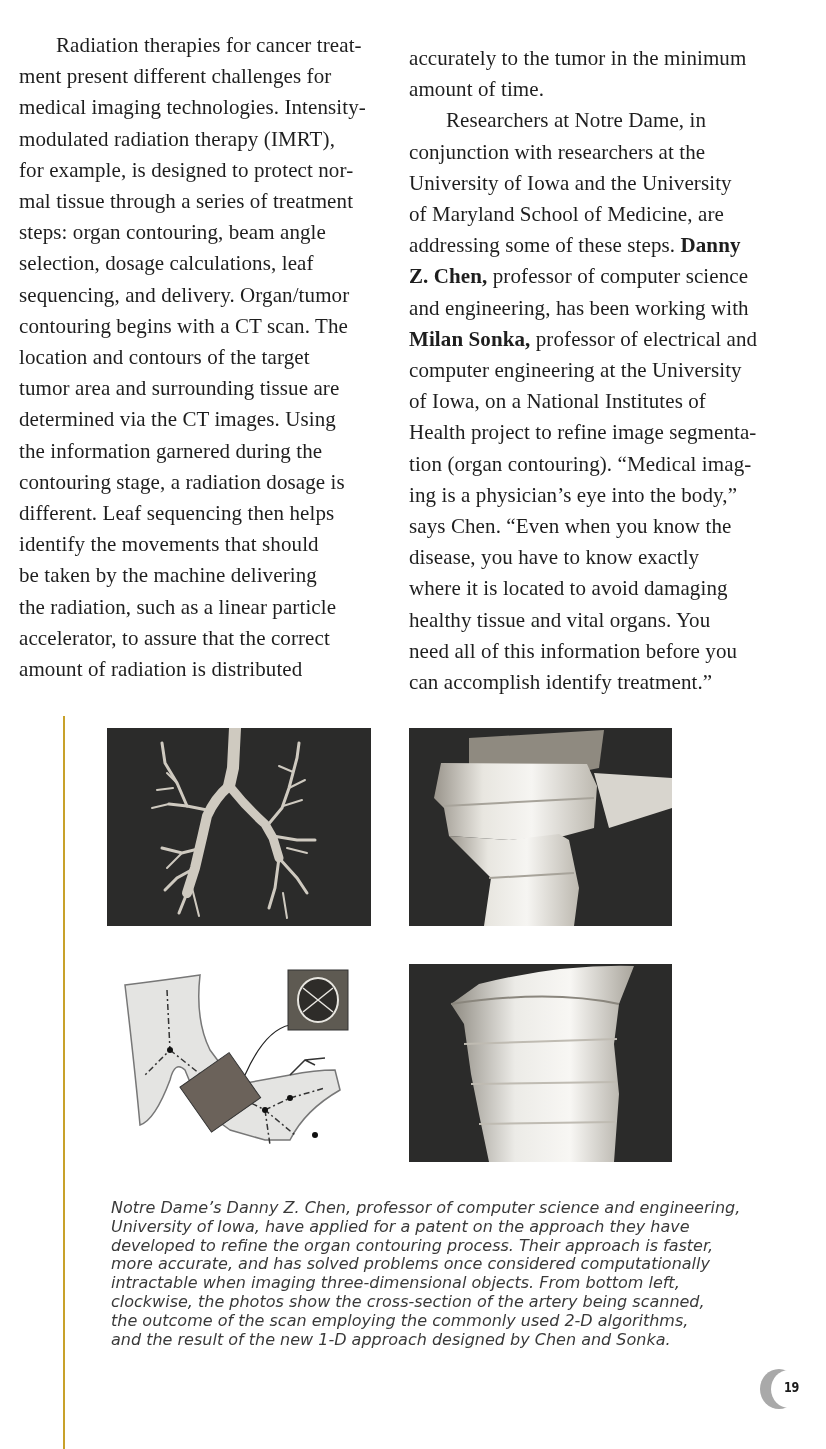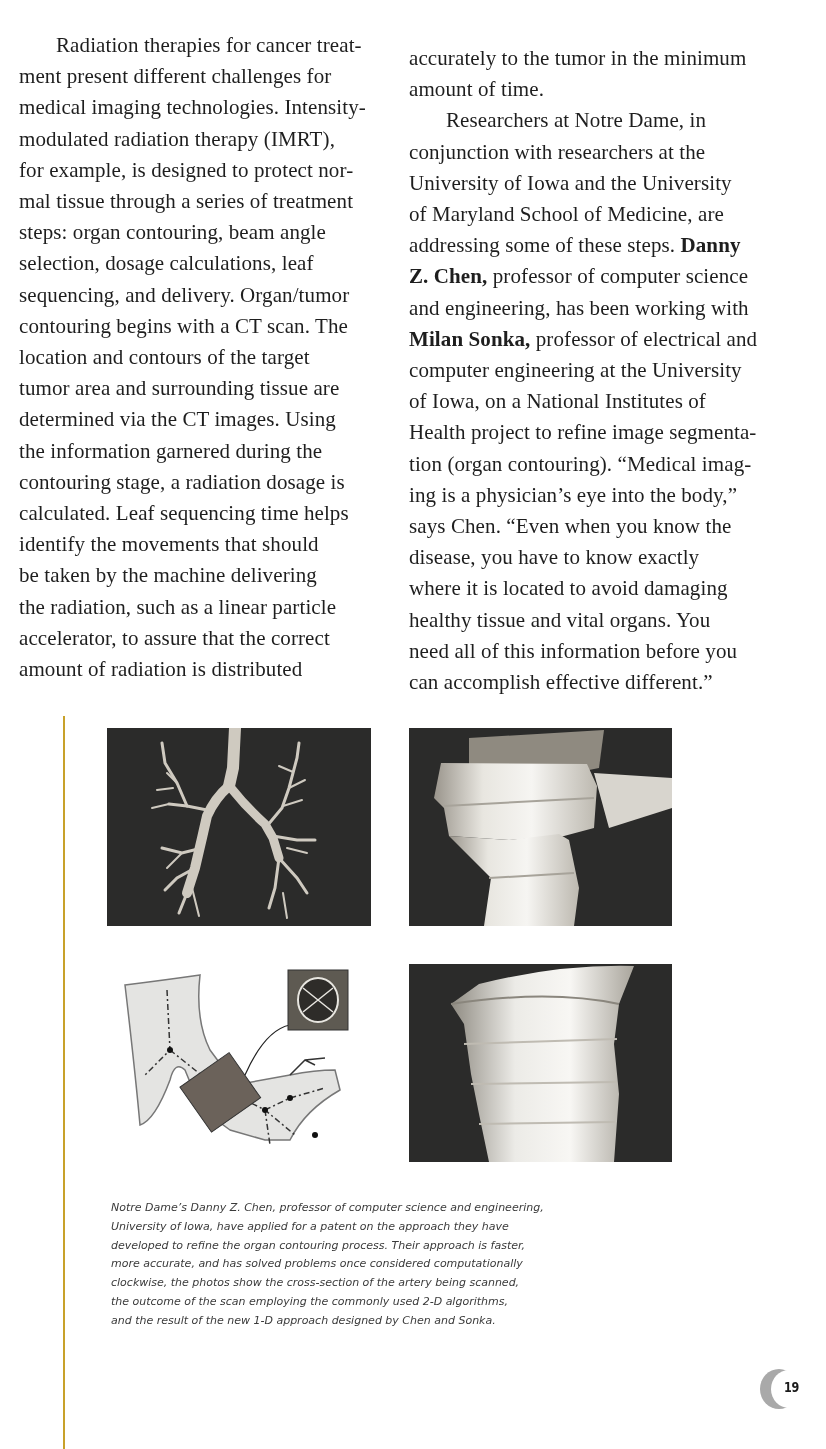--- a/index.html
+++ b/index.html
@@ -28,21 +28,21 @@
     }
     .fig-bronchi { left: 107px; top: 728px; width: 264px; height: 198px; }
     .fig-2d { left: 409px; top: 728px; width: 263px; height: 198px; }
     .fig-3d { left: 409px; top: 964px; width: 263px; height: 198px; }
     .fig-diagram { left: 115px; top: 960px; width: 250px; height: 200px; background: transparent; }
     .figure svg { display: block; width: 100%; height: 100%; }
 
     .caption {
       position: absolute; left: 111px; top: 1199px; width: 560px;
       font-family: "DejaVu Sans", "Liberation Sans", sans-serif;
-      font-style: italic; font-size: 11px; line-height: 18.8px; color: #3a3a3a;
+      font-style: italic; font-size: 16px; line-height: 18.8px; color: #3a3a3a;
     }
     .caption .line { display: block; white-space: nowrap; }
 
     .folio {
       position: absolute; left: 760px; top: 1369px; width: 50px; height: 44px;
     }
     .folio-moon {
       position: absolute; left: 0; top: 0; width: 38px; height: 40px; border-radius: 50%;
       background: #a9a9a9;
     }
@@ -68,21 +68,21 @@
   <span class="line">mal tissue through a series of treatment</span>
   <span class="line">steps: organ contouring, beam angle</span>
   <span class="line">selection, dosage calculations, leaf</span>
   <span class="line">sequencing, and delivery. Organ/tumor</span>
   <span class="line">contouring begins with a CT scan. The</span>
   <span class="line">location and contours of the target</span>
   <span class="line">tumor area and surrounding tissue are</span>
   <span class="line">determined via the CT images. Using</span>
   <span class="line">the information garnered during the</span>
   <span class="line">contouring stage, a radiation dosage is</span>
-  <span class="line">calculated. Leaf sequencing time helps</span>
+  <span class="line">different. Leaf sequencing then helps</span>
   <span class="line">identify the movements that should</span>
   <span class="line">be taken by the machine delivering</span>
   <span class="line">the radiation, such as a linear particle</span>
   <span class="line">accelerator, to assure that the correct</span>
   <span class="line">amount of radiation is distributed</span>
 </div>
 
 <div class="col col-right">
   <span class="line">accurately to the tumor in the minimum</span>
   <span class="line">amount of time.</span>
@@ -97,21 +97,21 @@
   <span class="line">computer engineering at the University</span>
   <span class="line">of Iowa, on a National Institutes of</span>
   <span class="line">Health project to refine image segmenta-</span>
   <span class="line">tion (organ contouring). “Medical imag-</span>
   <span class="line">ing is a physician’s eye into the body,”</span>
   <span class="line">says Chen. “Even when you know the</span>
   <span class="line">disease, you have to know exactly</span>
   <span class="line">where it is located to avoid damaging</span>
   <span class="line">healthy tissue and vital organs. You</span>
   <span class="line">need all of this information before you</span>
-  <span class="line">can accomplish effective different.”</span>
+  <span class="line">can accomplish identify treatment.”</span>
 </div>
 
 <div class="gold-rule"></div>
 
 <div class="figure fig-bronchi">
   <svg viewBox="0 0 264 198">
     <rect width="264" height="198" fill="#2b2b2a"></rect>
     <g stroke="#cfcac0" stroke-linecap="round" fill="none">
       <path d="M128 0 L126 40 L122 58" stroke-width="12"></path>
       <path d="M122 58 Q108 70 100 88 L95 110 L88 140 L80 165" stroke-width="10"></path>
@@ -202,20 +202,21 @@
     <path d="M62 120 L208 118" stroke="#bfbbb2" stroke-width="2" fill="none"></path>
     <path d="M70 160 L206 158" stroke="#bfbbb2" stroke-width="2" fill="none"></path>
   </svg>
 </div>
 
 <div class="caption">
   <span class="line">Notre Dame’s Danny Z. Chen, professor of computer science and engineering,</span>
   <span class="line">University of Iowa, have applied for a patent on the approach they have</span>
   <span class="line">developed to refine the organ contouring process. Their approach is faster,</span>
   <span class="line">more accurate, and has solved problems once considered computationally</span>
+  <span class="line">intractable when imaging three-dimensional objects. From bottom left,</span>
   <span class="line">clockwise, the photos show the cross-section of the artery being scanned,</span>
   <span class="line">the outcome of the scan employing the commonly used 2-D algorithms,</span>
   <span class="line">and the result of the new 1-D approach designed by Chen and Sonka.</span>
 </div>
 
 <div class="folio">
   <div class="folio-moon"></div>
   <span class="folio-num">19</span>
 </div>
 

